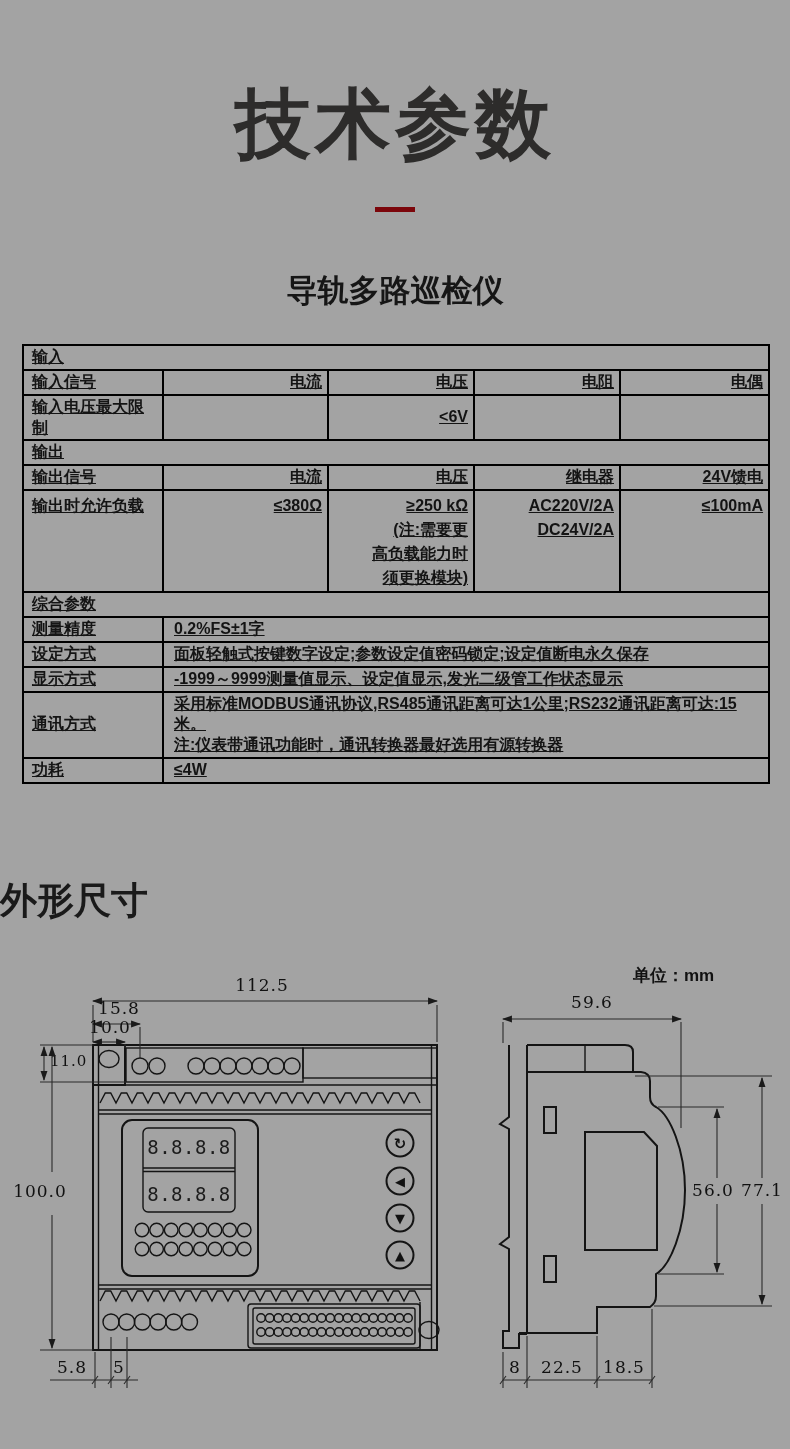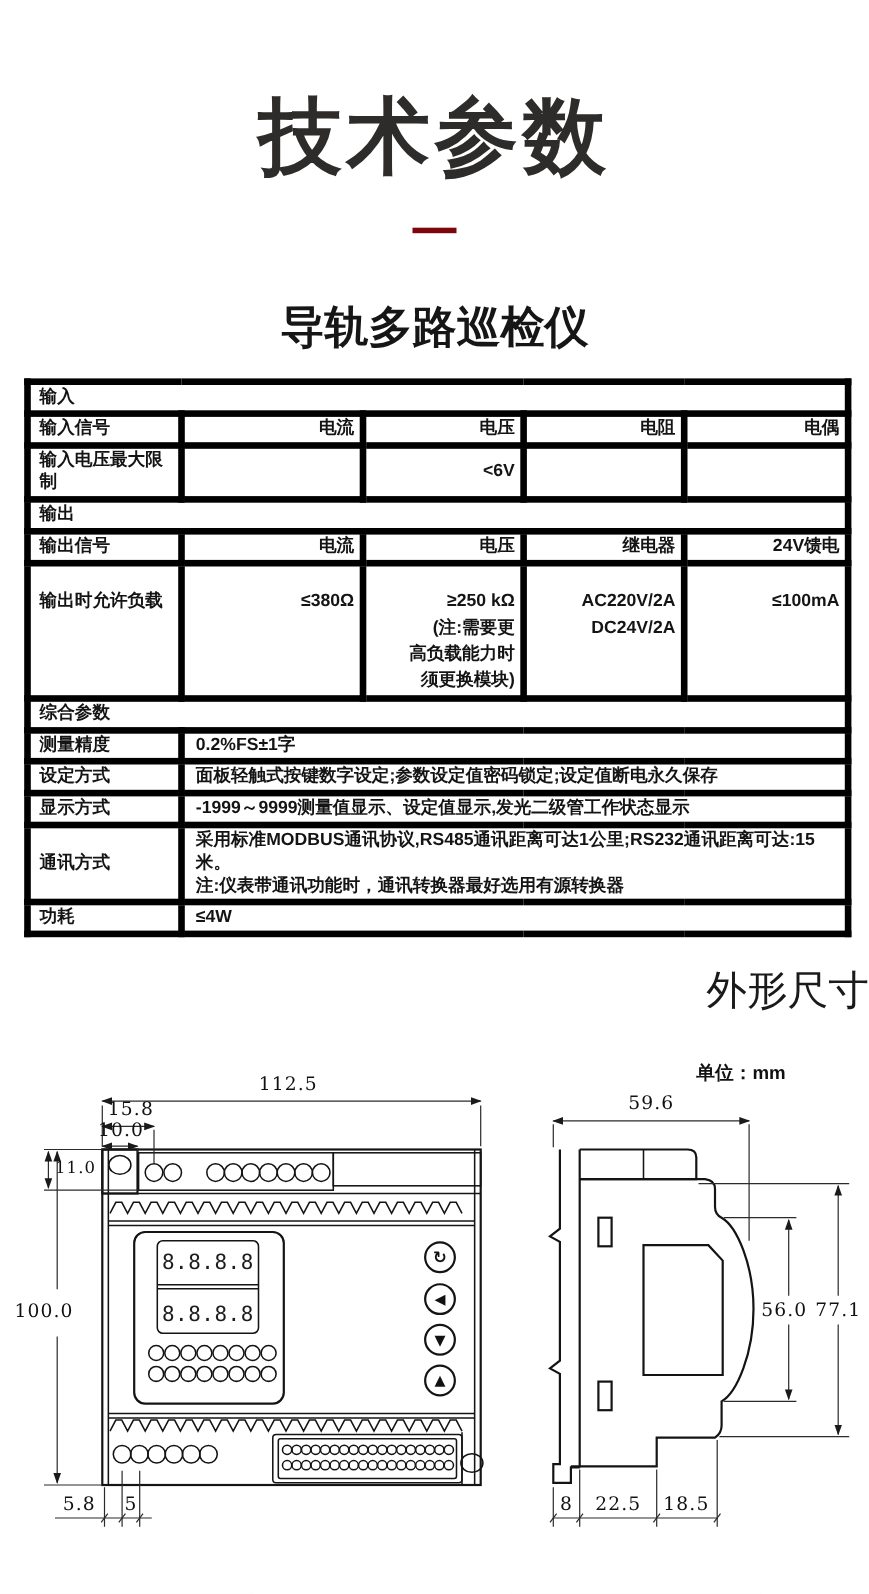--- a/index.html
+++ b/index.html
@@ -1,33 +1,33 @@
 <!DOCTYPE html>
 <html><head>
 <meta charset="utf-8">
 <style>
   html,body{margin:0;padding:0;background:#e8e7e6;}
-  .page{position:relative;width:790px;height:1449px;background:#ffffff;
+  .page{position:relative;width:790px;height:1449px;background:#a3a3a3;
         font-family:"Liberation Sans",sans-serif;color:#141414;overflow:hidden;margin:0 auto;}
   .title{position:absolute;top:74px;left:0;width:100%;text-align:center;
          font-size:76px;font-weight:800;color:#2d2c2b;letter-spacing:4px;}
   .dash{position:absolute;top:207px;left:375px;width:40px;height:5px;background:#7c060b;}
   .subtitle{position:absolute;top:270px;left:0;width:100%;text-align:center;
-            font-size:40px;font-weight:700;color:#161616;}
+            font-size:31px;font-weight:700;color:#161616;}
   table.spec{position:absolute;top:344px;left:22px;width:746px;border-collapse:collapse;
              table-layout:fixed;font-size:16px;font-weight:700;color:#141414;line-height:1.3;}
-  table.spec td{border:6px solid #000000;padding:1px 5px;vertical-align:middle;
-                white-space:pre-line;overflow:hidden;}
+  table.spec td{border:2px solid #000000;padding:1px 5px;vertical-align:middle;
+                white-space:pre-line;overflow:hidden;text-decoration:underline;}
   table.spec td.lbl{padding-left:8px;text-align:left;}
   table.spec td.ctr{text-align:right;}
   table.spec td.val{padding-left:10px;margin-left:11px;}
   tr.sec{height:25px;} tr.std{height:24px;} tr.com{height:48px;}
-  tr.big{height:97px;} tr.big td{vertical-align:top;line-height:1.5;padding-top:20px;}
-  .h2{position:absolute;top:876px;left:0;width:100%;text-align:right;
-      font-size:37px;font-weight:400;color:#1a1a1a;}
+  tr.big{height:97px;} tr.big td{vertical-align:top;line-height:1.5;padding-top:3px;}
+  .h2{position:absolute;top:876px;left:0;width:100%;text-align:left;
+      font-size:37px;font-weight:700;color:#1a1a1a;}
   svg.draw{position:absolute;top:948px;left:0;}
   .ln{stroke:#141414;stroke-width:2;fill:none;}
   .lnt{stroke:#141414;stroke-width:1.4;fill:none;}
   .dim{stroke:#2b2b2b;stroke-width:1.1;fill:none;}
   .dtxt{font-family:"DejaVu Serif",serif;font-size:17px;fill:#111;letter-spacing:1px;}
   .dtxts{font-family:"DejaVu Serif",serif;font-size:15px;fill:#111;letter-spacing:1px;}
   .unit{font-family:"Liberation Sans",sans-serif;font-size:17px;font-weight:700;fill:#111;}
   .seg7{font-family:"DejaVu Sans Mono",monospace;font-size:19px;fill:#1c1c1c;letter-spacing:.5px;}
   .glyph{font-family:"DejaVu Sans",sans-serif;font-size:13px;fill:#111;}
   .glyph-big{font-family:"DejaVu Sans",sans-serif;font-size:15px;fill:#111;font-weight:700;}

